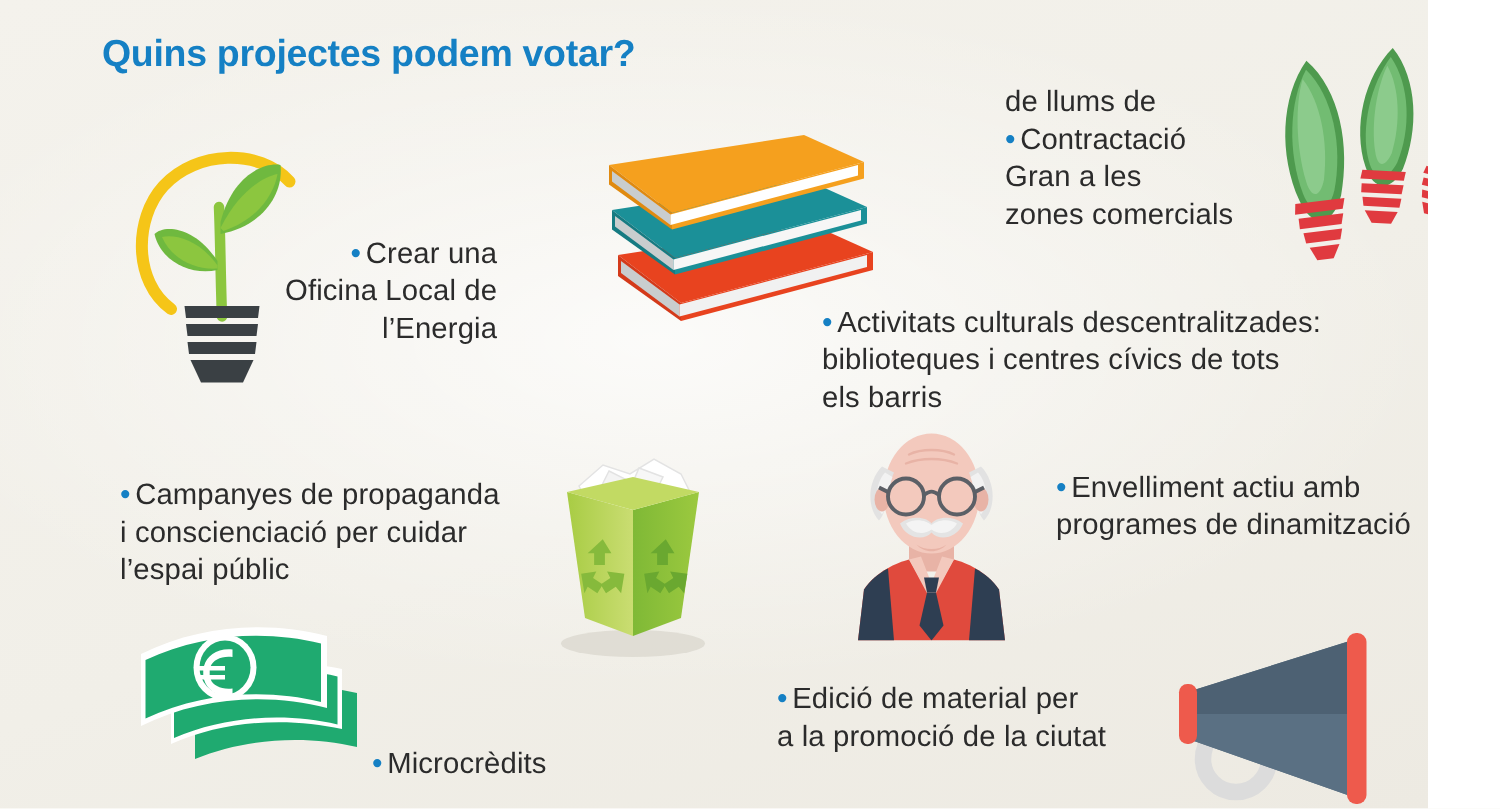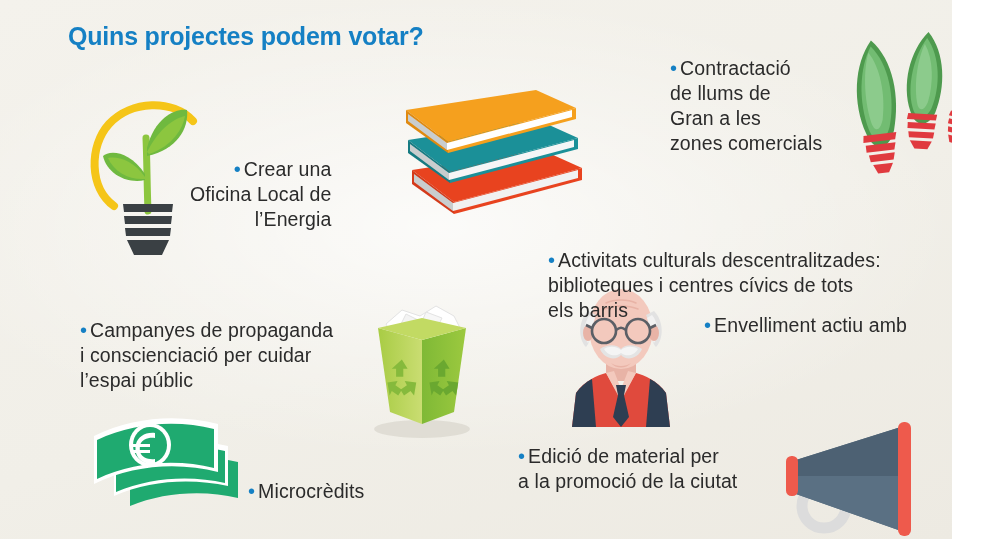--- a/index.html
+++ b/index.html
@@ -50,25 +50,25 @@
     white-space: nowrap;
   }
   .bullet-block .bullet-dot {
     color: #1580c4;
     font-size: 20px;
     margin-right: 3px;
   }
 
   .b-energia   { left: 190px; top: 157px; text-align: right; }
   .b-nadal     { left: 670px; top: 56px;  }
-  .b-cultura   { left: 548px; top: 203px; margin-top: 45px; }
+  .b-cultura   { left: 548px; top: 203px; }
   .b-campanyes { left: 80px;  top: 282px; margin-top: 36px; }
   .b-envell    { left: 704px; top: 313px; }
-  .b-micro     { left: 248px; top: 479px; }
-  .b-edicio    { left: 518px; top: 444px; }
+  .b-micro     { left: 248px; top: 497px; }
+  .b-edicio    { left: 518px; top: 454px; }
 
   
   .illu { position: absolute; }
 
   .illu-bulb      { left: 83px;  top: 76px;  width: 130px; height: 185px; }
   .illu-books     { left: 392px; top: 84px;  width: 195px; height: 140px; }
   .illu-lights    { left: 838px; top: 28px;  width: 160px; height: 160px; }
   .illu-bin       { left: 356px; top: 296px; width: 130px; height: 145px; }
   .illu-money     { left: 88px;  top: 412px; width: 160px; height: 105px; }
   .illu-elder     { left: 566px; top: 281px; width: 110px; height: 146px; }
@@ -292,40 +292,41 @@
     </svg>
   </div>
 
   <div class="bullet-block b-energia">
     <div class="bullet-line"><span class="bullet-dot">•</span><span>Crear una</span></div>
     <div class="bullet-line">Oficina Local de</div>
     <div class="bullet-line">l’Energia</div>
   </div>
 
   <div class="bullet-block b-nadal">
+    <div class="bullet-line">de llums de</div>
     <div class="bullet-line"><span class="bullet-dot">•</span><span>Contractació</span></div>
-    <div class="bullet-line">de llums de</div>
     <div class="bullet-line">Gran a les</div>
     <div class="bullet-line">zones comercials</div>
   </div>
 
   <div class="bullet-block b-cultura">
     <div class="bullet-line"><span class="bullet-dot">•</span><span>Activitats culturals descentralitzades:</span></div>
     <div class="bullet-line">biblioteques i centres cívics de tots</div>
     <div class="bullet-line">els barris</div>
   </div>
 
   <div class="bullet-block b-campanyes">
     <div class="bullet-line"><span class="bullet-dot">•</span><span>Campanyes de propaganda</span></div>
     <div class="bullet-line">i conscienciació per cuidar</div>
     <div class="bullet-line">l’espai públic</div>
   </div>
 
   <div class="bullet-block b-envell">
     <div class="bullet-line"><span class="bullet-dot">•</span><span>Envelliment actiu amb</span></div>
+    <div class="bullet-line">programes de dinamització</div>
   </div>
 
   <div class="bullet-block b-micro">
     <div class="bullet-line"><span class="bullet-dot">•</span><span>Microcrèdits</span></div>
   </div>
 
   <div class="bullet-block b-edicio">
     <div class="bullet-line"><span class="bullet-dot">•</span><span>Edició de material per</span></div>
     <div class="bullet-line">a la promoció de la ciutat</div>
   </div>

